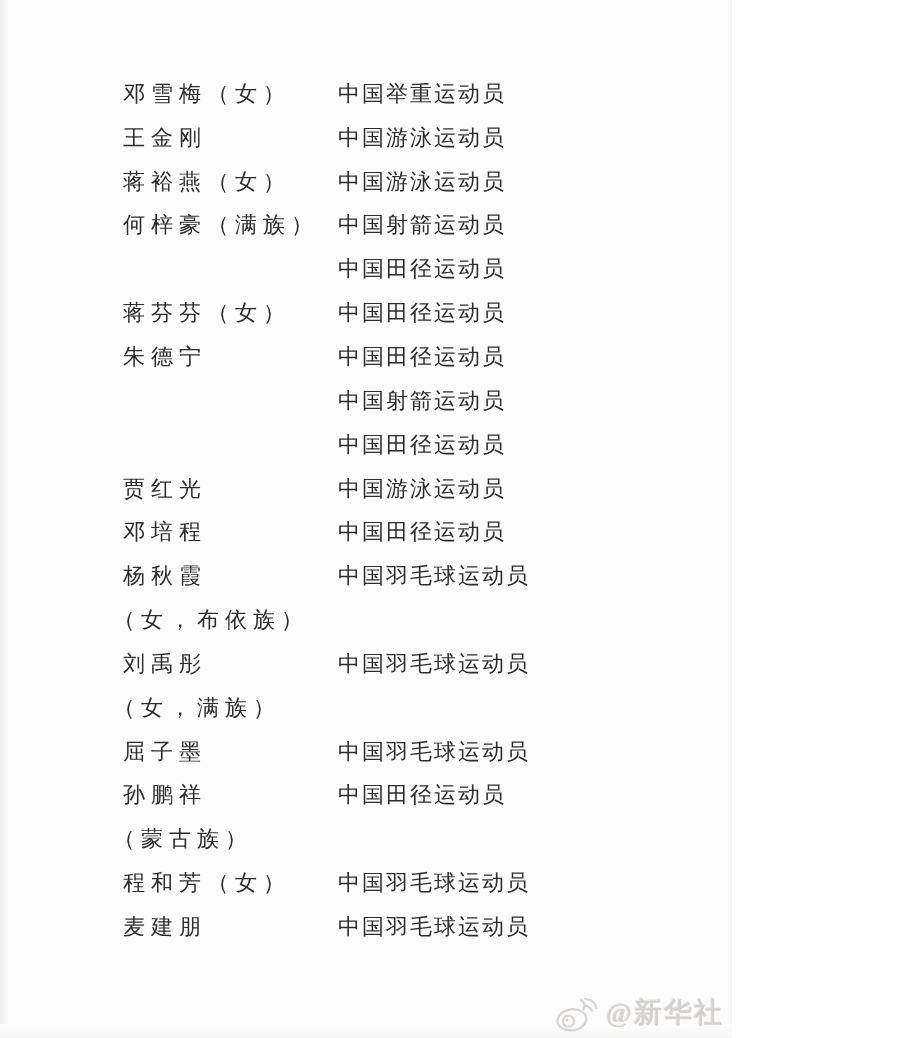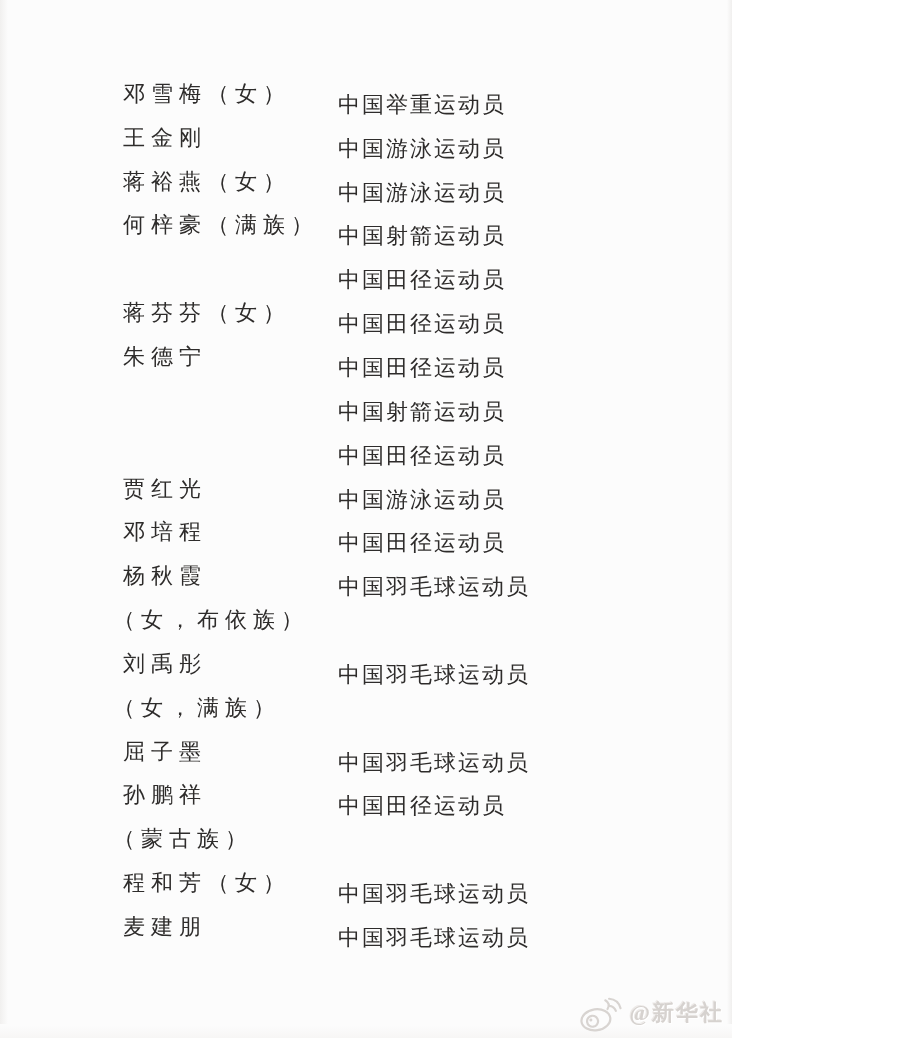--- a/index.html
+++ b/index.html
@@ -52,37 +52,36 @@
   
   .name.hang{ margin-left:-10px; }
   .occ{
     position:absolute;
     left:215px; top:50%;
     transform:translateY(-50%);
     font-size:22px;
     letter-spacing:2px;
     color:#2e2c2b;
     white-space:nowrap;
-    margin-top:11px;
   }
   .watermark{
     position:absolute;
     right:8px;
     bottom:6px;
     display:flex;
     align-items:center;
     gap:5px;
     pointer-events:none;
   }
   .wm-icon{
     transform:rotate(-8deg);
     flex:0 0 auto;
   }
   .wm-text{
-    font-size:22px;
+    font-size:28px;
     font-weight:bold;
     letter-spacing:2px;
     color:#d6d2cf;
     text-shadow:1px 1px 0 #ffffff, -1px -1px 0 #edeae8;
     white-space:nowrap;
   }
 </style>
 </head>
 <body>
 

